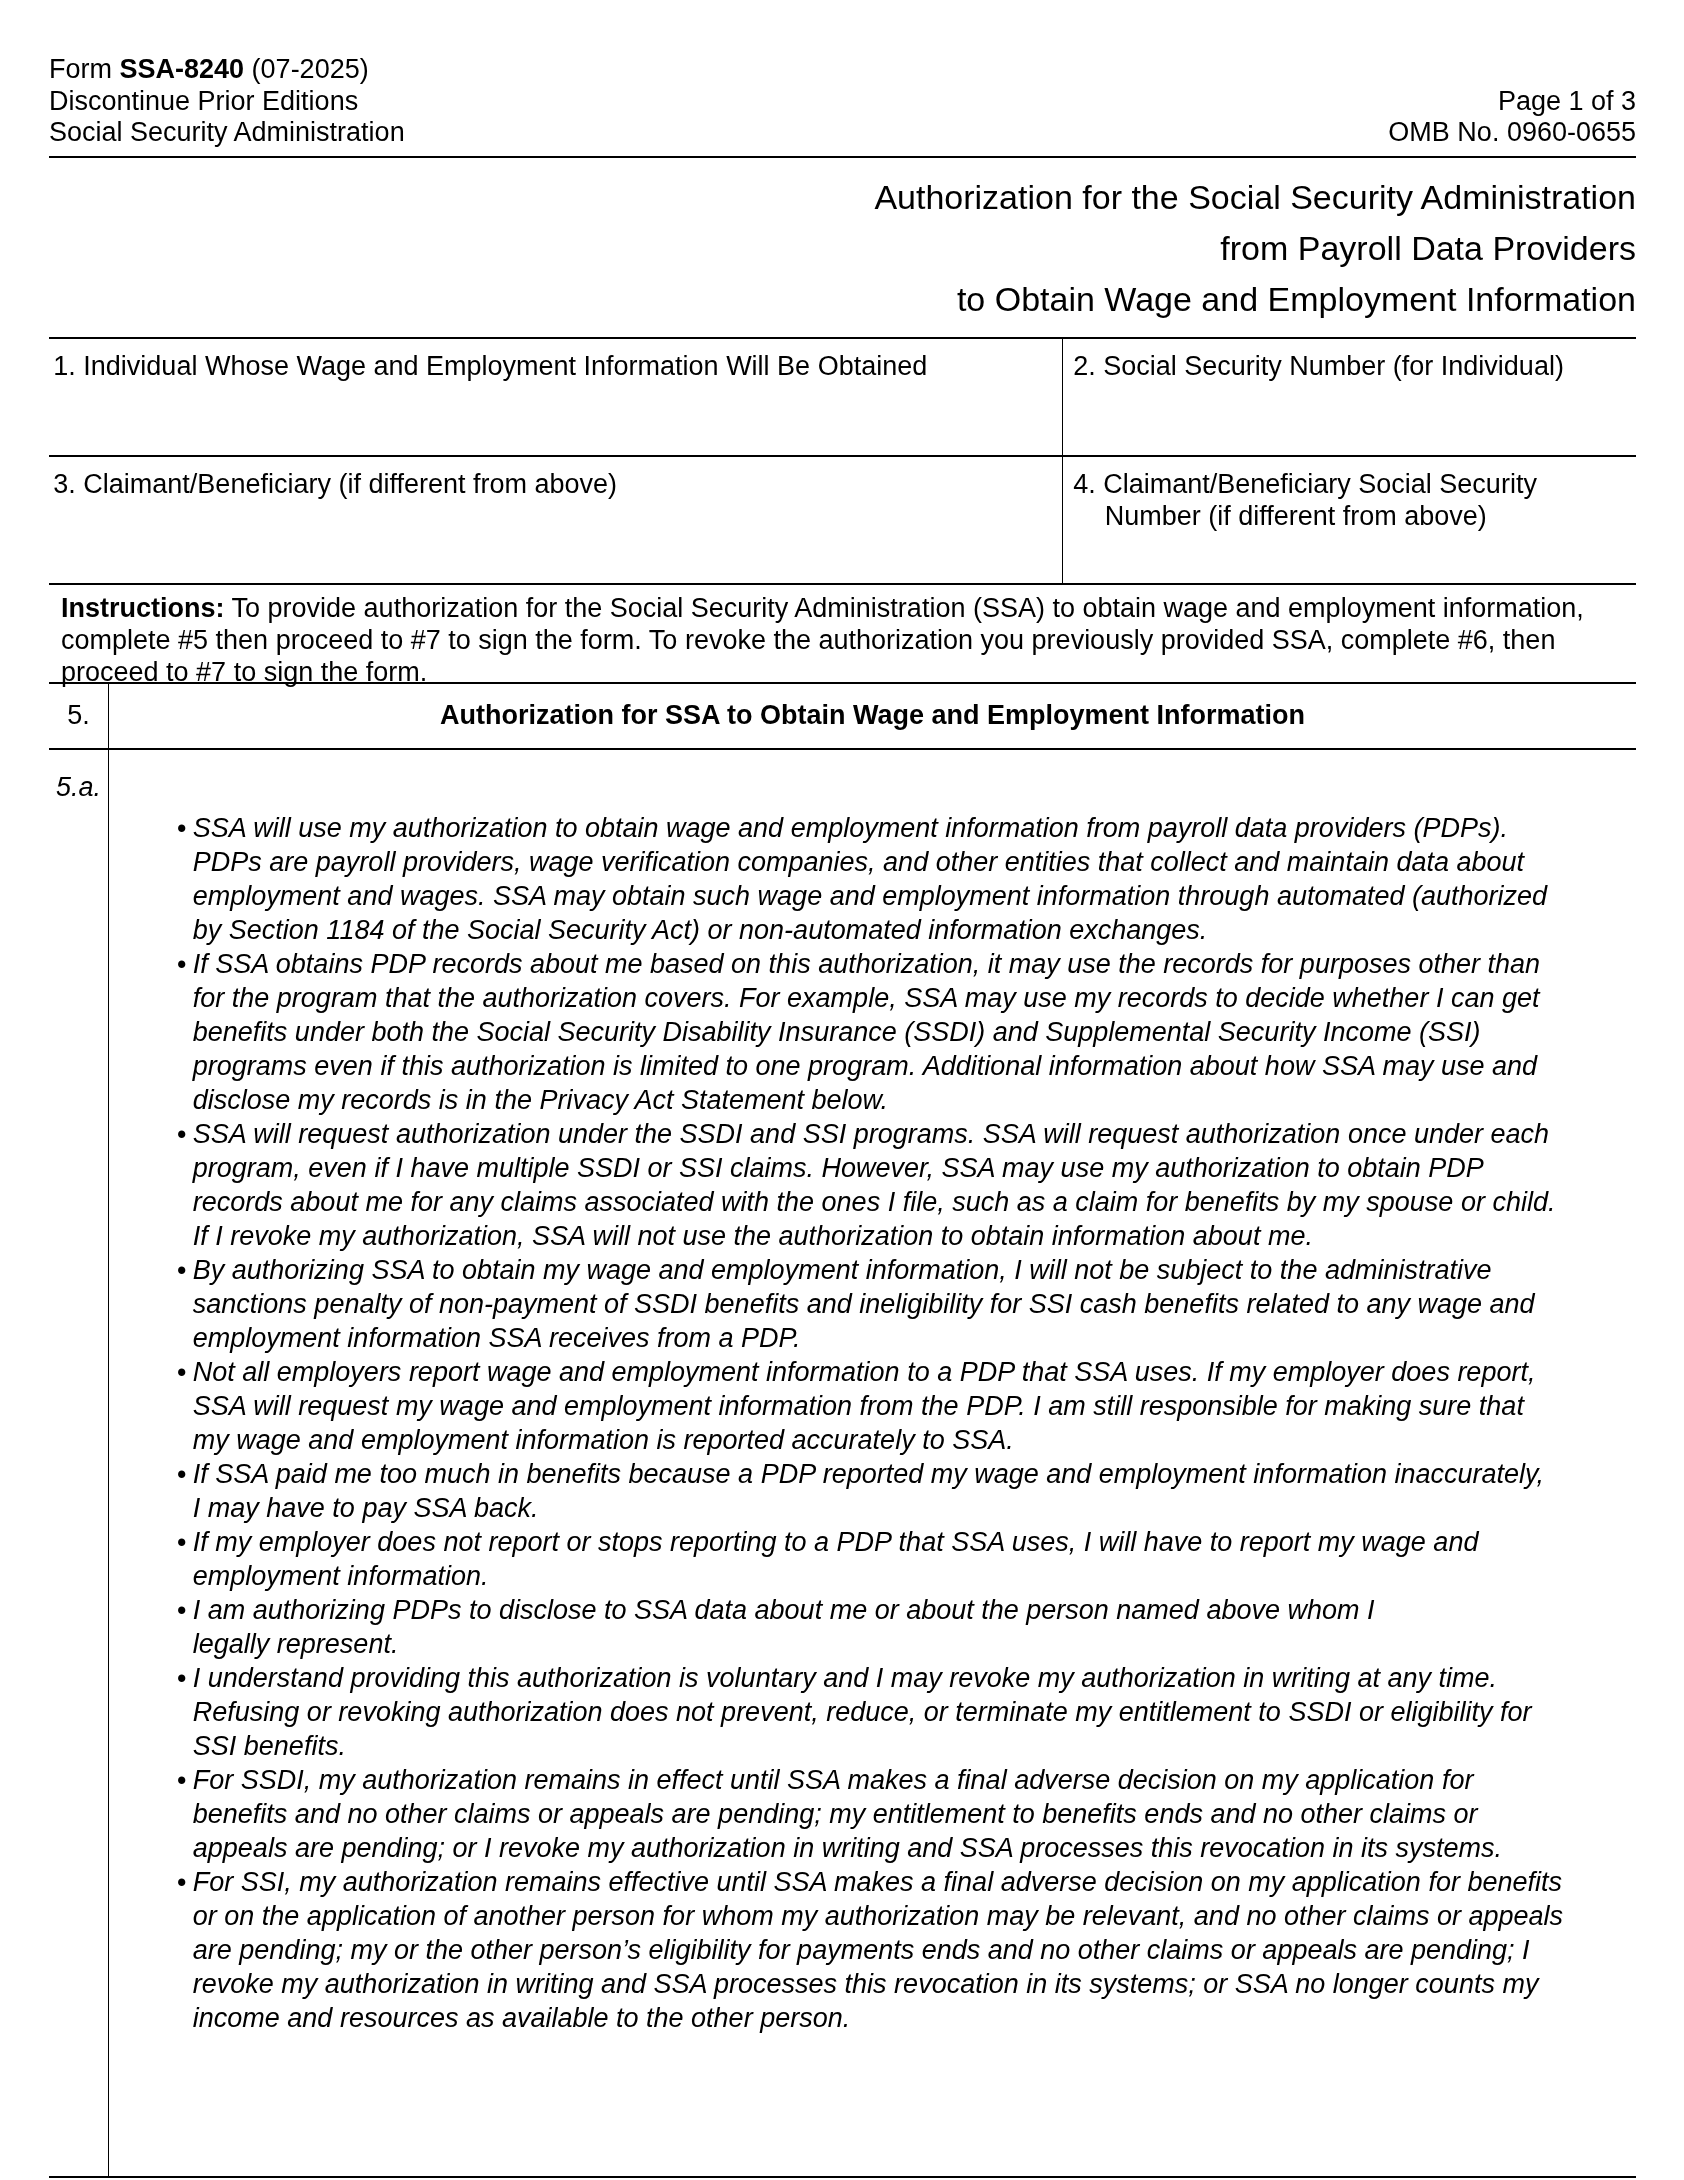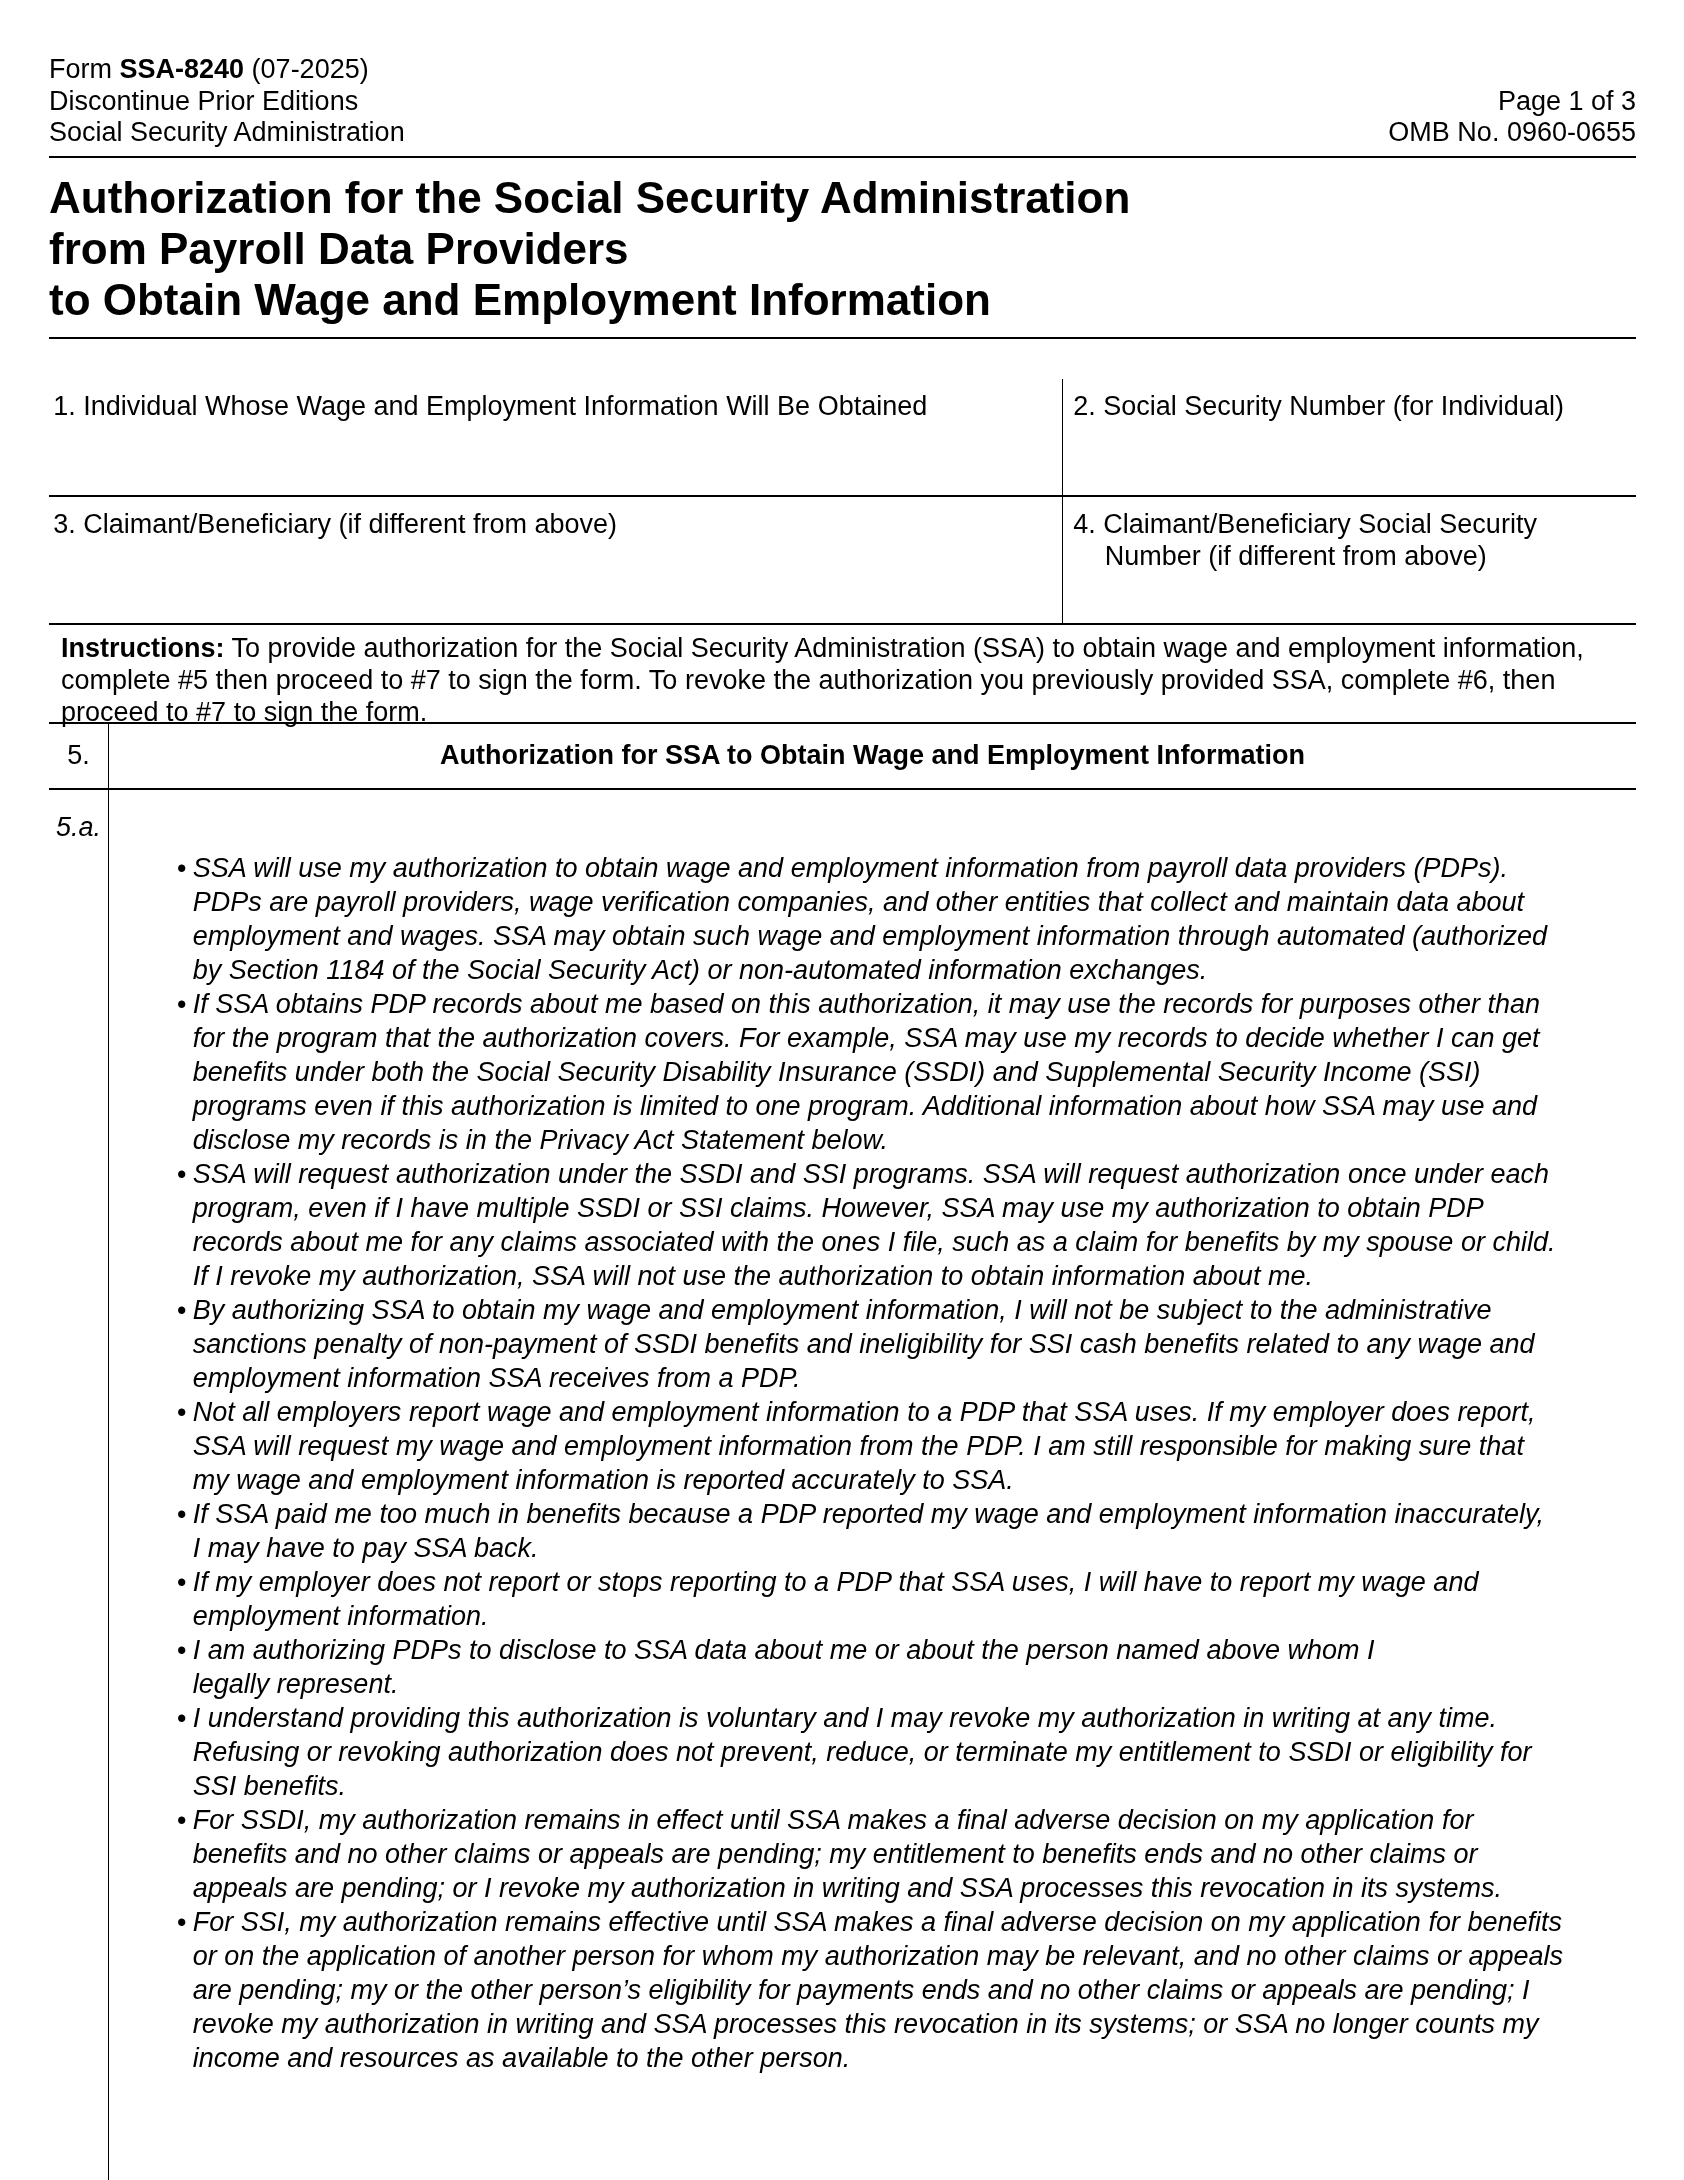--- a/index.html
+++ b/index.html
@@ -14,26 +14,26 @@
     overflow:hidden;
   }
   .content { padding-left:49px; padding-right:49px; }
 
   
   .hdr { padding-top:43px; display:flex; justify-content:space-between; line-height:31.5px;margin-top:11px; }
   .hdr-right { text-align:right; padding-top:31.5px; }
   .rule { border-top:2.6px solid #000; margin-top:7.7px; }
 
   
-  .title { margin-top:13.6px; text-align:left; font-weight:bold; font-size:44px; line-height:51px; }
+  .title { margin-top:13.6px; text-align:right; font-weight:normal; font-size:34px; line-height:51px; }
 
   
   .grid { margin-top:12px; border-top:2.6px solid #000; border-bottom:2.6px solid #000; }
   .grid-row { display:flex; }
-  .grid-row.r1 { height:118px; border-bottom:2.6px solid #000;margin-top:40px; }
+  .grid-row.r1 { height:118px; border-bottom:2.6px solid #000; }
   .grid-row.r2 { height:126px; }
   .cell { display:flex; flex-direction:column; }
   .cell-left  { width:1014px; border-right:1.7px solid #000; padding:11px 8.5px 0 4.3px; }
   .cell-right { flex:1; padding:11px 6.8px 0 10.2px; }
   .cell-label { line-height:32px; }
   .hang { padding-left:31.5px; text-indent:-31.5px; }
   .fill { flex:1; }
 
   
   .instructions { height:99px; border-bottom:2.6px solid #000; padding:7.7px 17px 0 12px; line-height:32px; }

